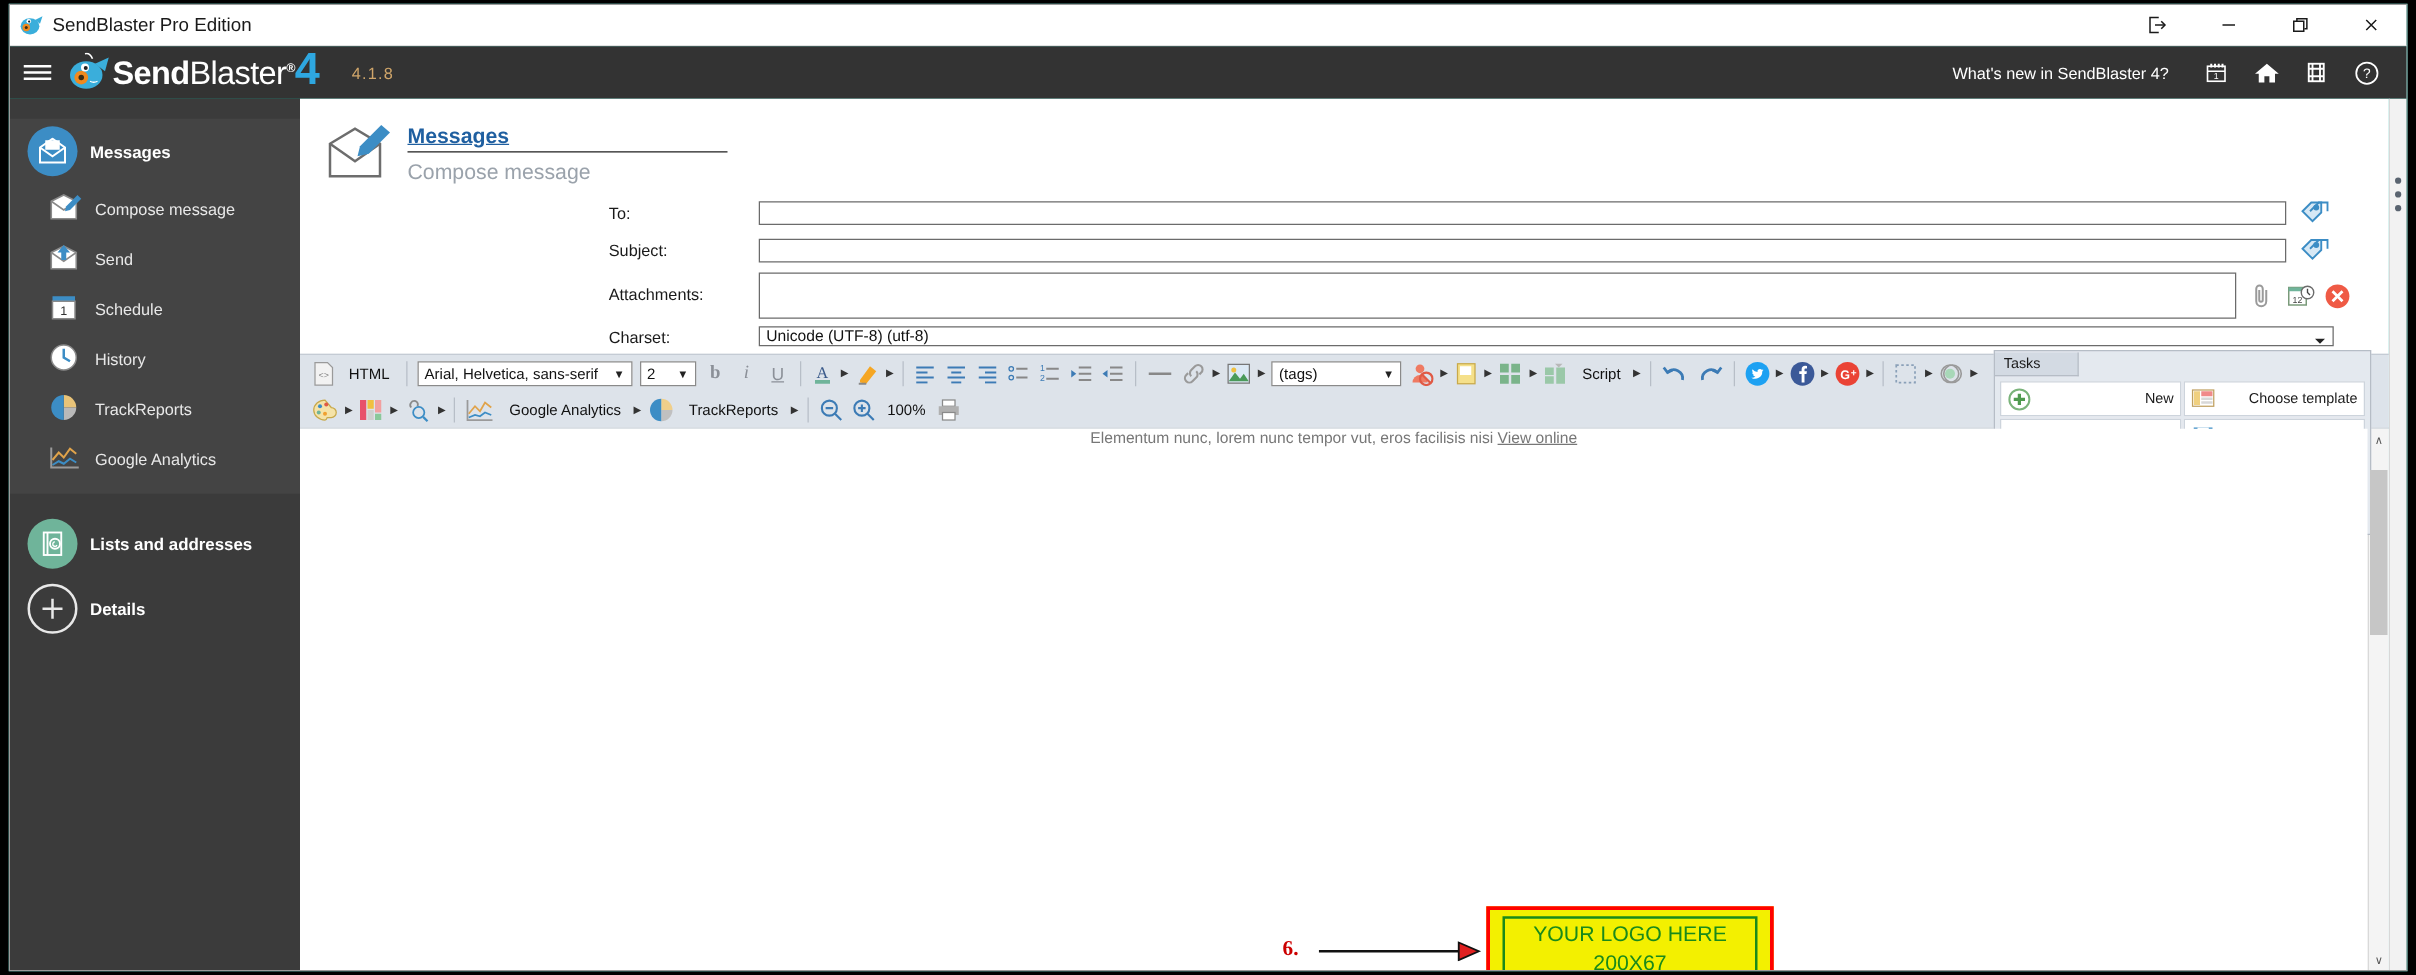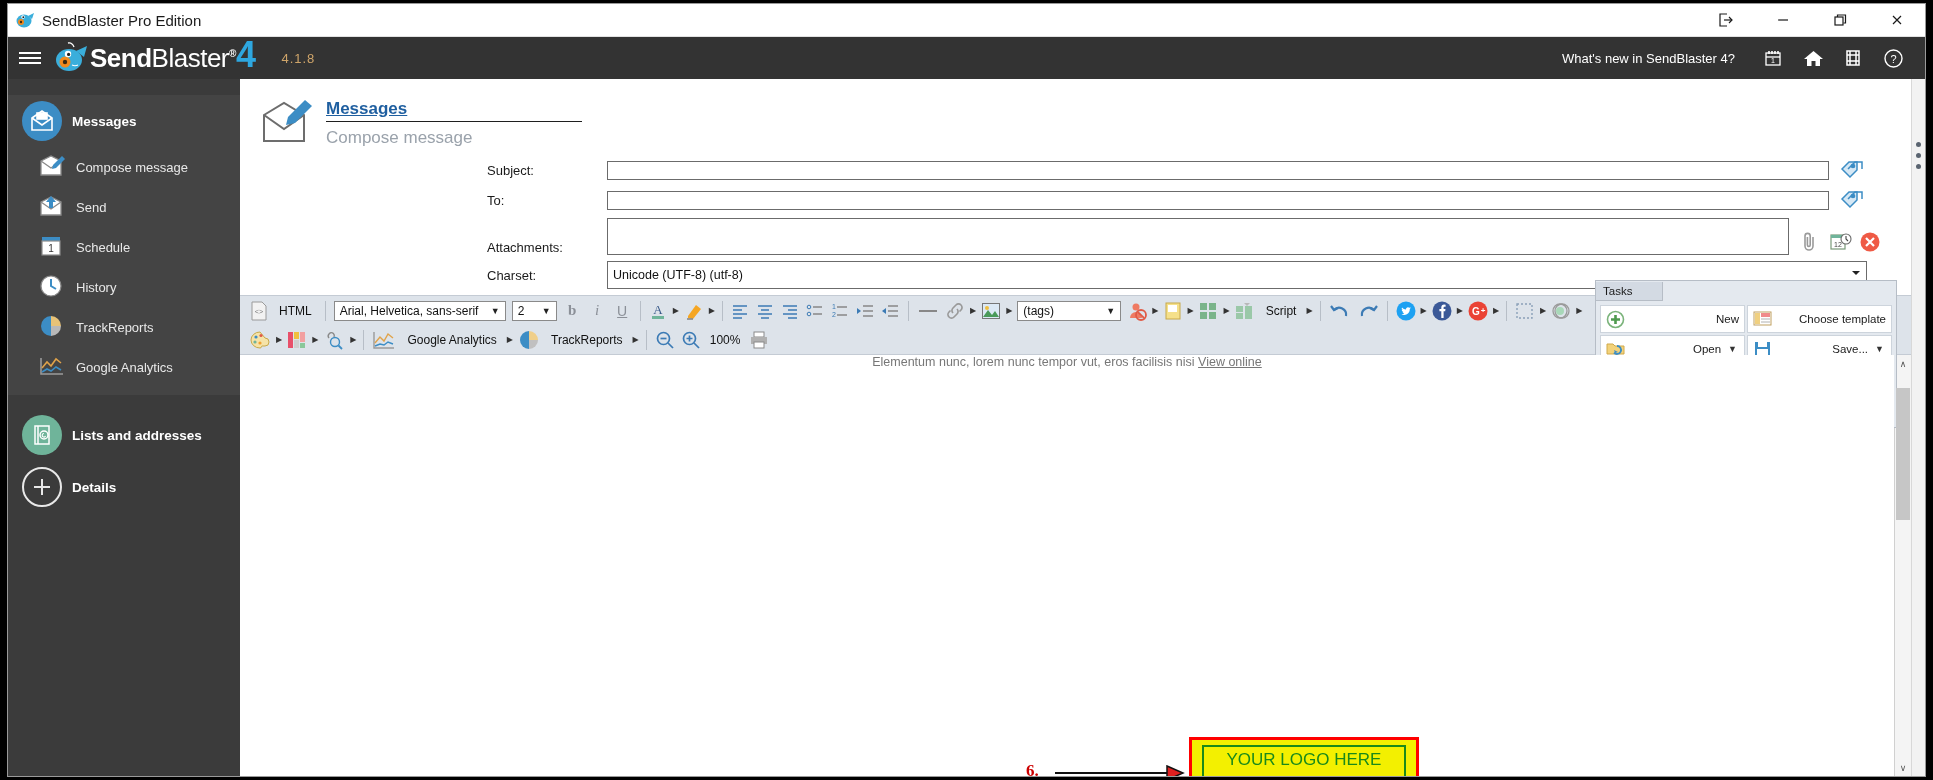--- a/index.html
+++ b/index.html
@@ -100,21 +100,21 @@
   }
   .form-input {
     height: 19px; border: 1px solid #6b6b6b; background: #fff; font-size: 13px;
     padding: 0 4px; font-family: "Liberation Sans", sans-serif; color: #111; outline:none;
   }
   .w-main { width: 1222px; }
   .w-attach { width: 1182px; height: 37px; }
   .w-charset { width: 1260px; }
   .field-icon { margin-left: 10px; width: 26px; height: 24px; flex: none; }
   .charset-select {
-    height: 28px; border: 1px solid #6b6b6b; background:#fff; font-size:12.5px; color:#111;
+    height: 16px; border: 1px solid #6b6b6b; background:#fff; font-size:12.5px; color:#111;
     display:flex; align-items:center; padding-left:5px; position: relative;
   }
   .charset-arrow { position:absolute; right:5px; top:4px; }
 
   
   .tasks-panel {
     position: absolute; right: 14px; top: 128px; width: 302px;
     background: #e4e9ef; border: 1px solid #b6bdc6;
   }
   .tasks-tab {
@@ -419,44 +419,44 @@
           </svg>
         </div>
         <div class="head-texts">
           <div class="head-title">Messages</div>
           <div class="head-sub">Compose message</div>
         </div>
       </div>
 
       <div class="form-area">
         <div class="form-row">
+          <div class="form-label">To:</div>
+          <input class="form-input w-main" value="" style="">
+          <div class="field-icon">
+            <svg width="26" height="22" viewBox="0 0 26 22" fill="none" stroke="#3c8dc5" stroke-width="1.5">
+              <path d="M3 11 L10 4 H18 V12 L11 19 Z" fill="#d6e8f5"></path>
+                <circle cx="14" cy="8" r="1.6" fill="#3c8dc5"></circle>
+              <path d="M9 11 L16 4 H23 V11"></path>
+            </svg>
+          </div>
+        </div>
+
+        <div class="form-row">
           <div class="form-label">Subject:</div>
           <input class="form-input w-main" value="" style="">
           <div class="field-icon">
             <svg width="26" height="22" viewBox="0 0 26 22" fill="none" stroke="#3c8dc5" stroke-width="1.5">
               <path d="M3 11 L10 4 H18 V12 L11 19 Z" fill="#d6e8f5"></path>
                 <circle cx="14" cy="8" r="1.6" fill="#3c8dc5"></circle>
               <path d="M9 11 L16 4 H23 V11"></path>
             </svg>
           </div>
         </div>
 
-        <div class="form-row">
-          <div class="form-label">To:</div>
-          <input class="form-input w-main" value="" style="">
-          <div class="field-icon">
-            <svg width="26" height="22" viewBox="0 0 26 22" fill="none" stroke="#3c8dc5" stroke-width="1.5">
-              <path d="M3 11 L10 4 H18 V12 L11 19 Z" fill="#d6e8f5"></path>
-                <circle cx="14" cy="8" r="1.6" fill="#3c8dc5"></circle>
-              <path d="M9 11 L16 4 H23 V11"></path>
-            </svg>
-          </div>
-        </div>
-
-        <div class="form-row" style="align-items:flex-end;">
+        <div class="form-row" style="align-items:flex-start;">
           <div class="form-label" style="padding-top:10px;">Attachments:</div>
           <input class="form-input w-attach" value="" style="">
           <div class="field-icon" style="margin-top:8px;">
             <svg width="20" height="22" viewBox="0 0 20 22" fill="none" stroke="#9a9a9a" stroke-width="1.6">
               <path d="M14 6 V15 a4 4 0 0 1-8 0 V5 a2.6 2.6 0 0 1 5.2 0 V14 a1.4 1.4 0 0 1-2.8 0 V6"></path>
             </svg>
           </div>
           <div class="field-icon" style="margin-top:8px; margin-left:4px;">
             <svg width="24" height="22" viewBox="0 0 24 22">
               <rect x="2" y="4" width="14" height="14" fill="#fff" stroke="#7a9a7a" stroke-width="1.2"></rect>

